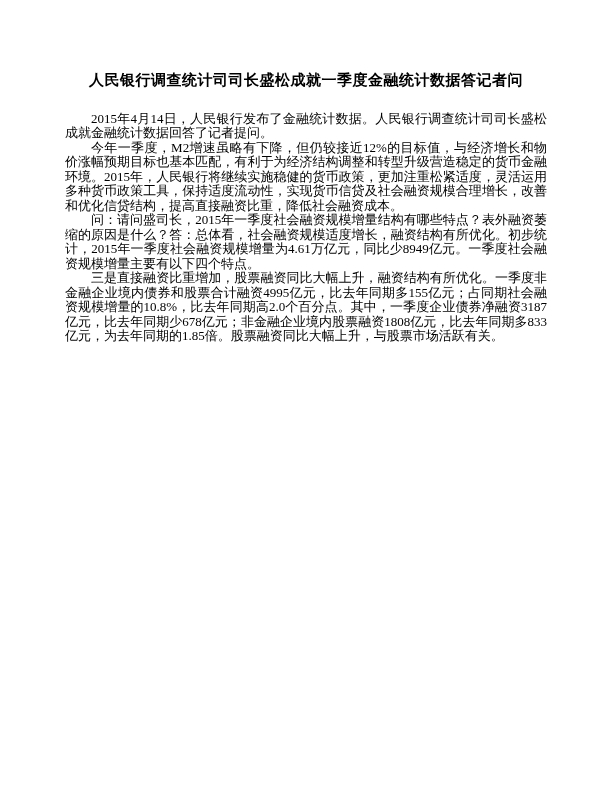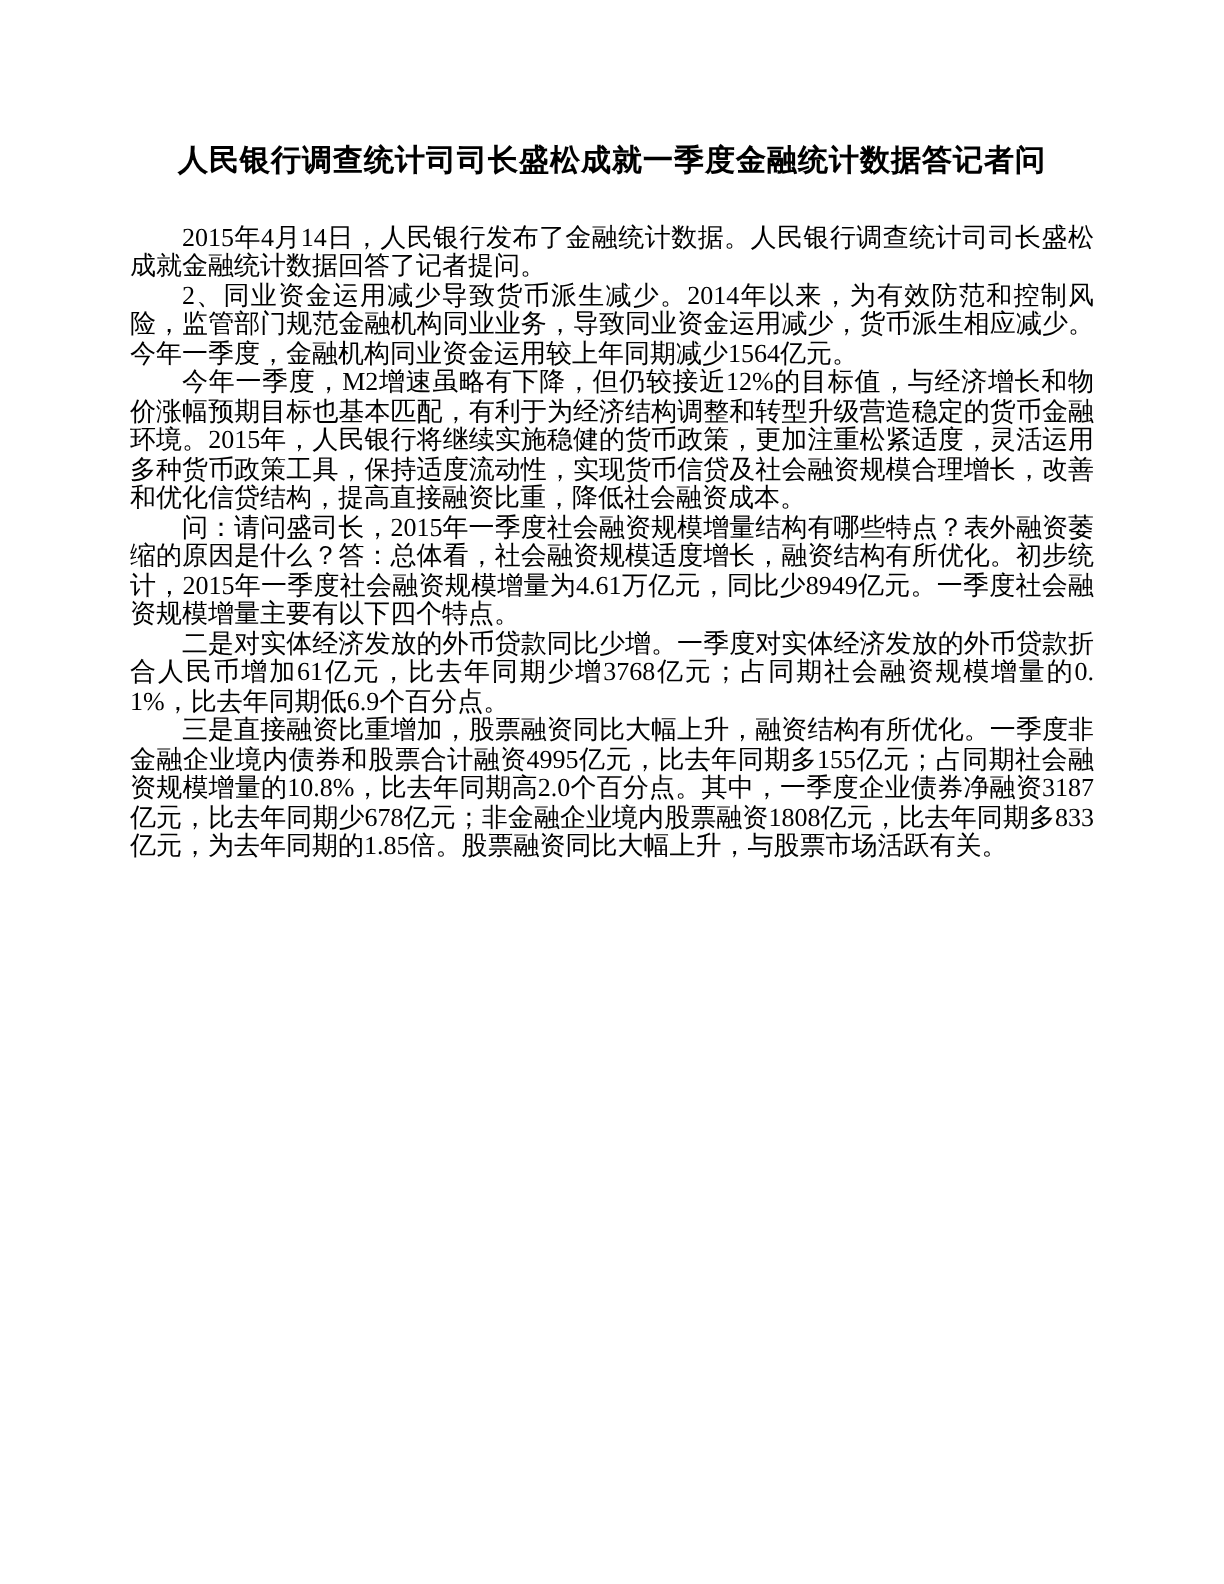--- a/index.html
+++ b/index.html
@@ -43,19 +43,17 @@
   }
 </style>
 </head>
 <body>
 
 <div class="page">
   <h1 class="doc-title">人民银行调查统计司司长盛松成就一季度金融统计数据答记者问</h1>
 
   <div class="doc-body">
     <p>2015年4月14日，人民银行发布了金融统计数据。人民银行调查统计司司长盛松成就金融统计数据回答了记者提问。</p>
-    <p>2、同业资金运用减少导致货币派生减少。2014年以来，为有效防范和控制风险，监管部门规范金融机构同业业务，导致同业资金运用减少，货币派生相应减少。今年一季度，金融机构同业资金运用较上年同期减少1564亿元。</p>
     <p>今年一季度，M2增速虽略有下降，但仍较接近12%的目标值，与经济增长和物价涨幅预期目标也基本匹配，有利于为经济结构调整和转型升级营造稳定的货币金融环境。2015年，人民银行将继续实施稳健的货币政策，更加注重松紧适度，灵活运用多种货币政策工具，保持适度流动性，实现货币信贷及社会融资规模合理增长，改善和优化信贷结构，提高直接融资比重，降低社会融资成本。</p>
     <p>问：请问盛司长，2015年一季度社会融资规模增量结构有哪些特点？表外融资萎缩的原因是什么？答：总体看，社会融资规模适度增长，融资结构有所优化。初步统计，2015年一季度社会融资规模增量为4.61万亿元，同比少8949亿元。一季度社会融资规模增量主要有以下四个特点。</p>
-    <p>二是对实体经济发放的外币贷款同比少增。一季度对实体经济发放的外币贷款折合人民币增加61亿元，比去年同期少增3768亿元；占同期社会融资规模增量的0.1%，比去年同期低6.9个百分点。</p>
     <p>三是直接融资比重增加，股票融资同比大幅上升，融资结构有所优化。一季度非金融企业境内债券和股票合计融资4995亿元，比去年同期多155亿元；占同期社会融资规模增量的10.8%，比去年同期高2.0个百分点。其中，一季度企业债券净融资3187亿元，比去年同期少678亿元；非金融企业境内股票融资1808亿元，比去年同期多833亿元，为去年同期的1.85倍。股票融资同比大幅上升，与股票市场活跃有关。</p>
   </div>
 </div>
 
 </body></html>

